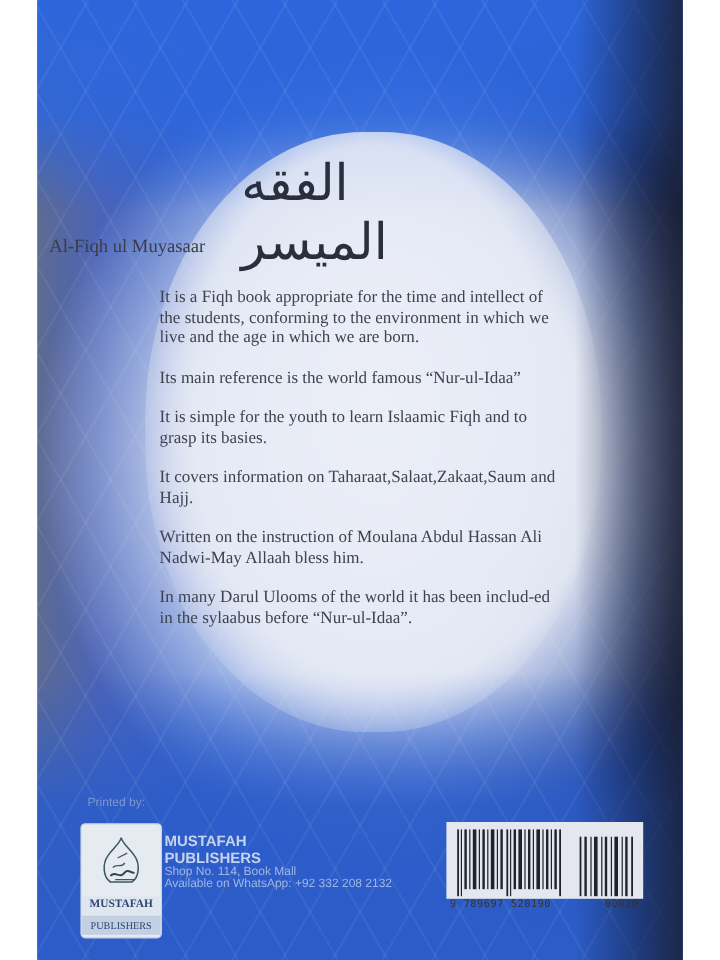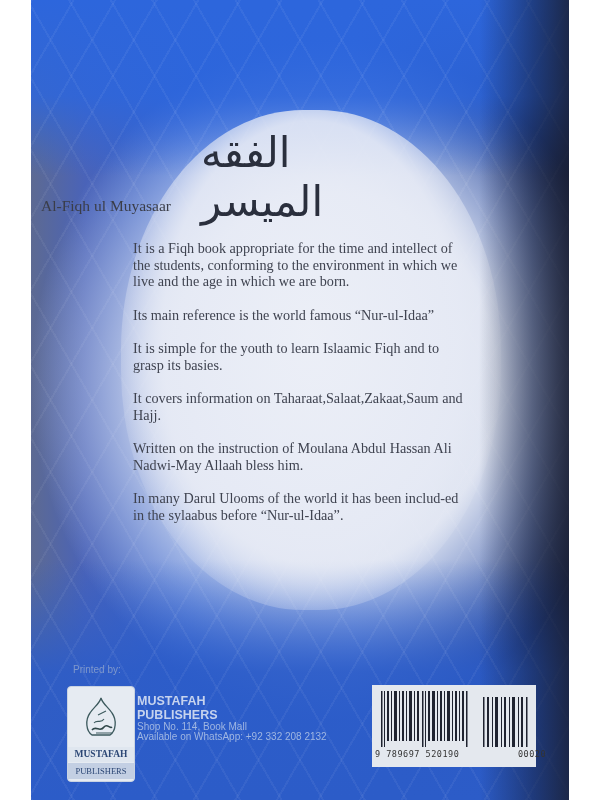--- a/index.html
+++ b/index.html
@@ -63,21 +63,21 @@
       font-family:"Liberation Serif", serif; font-weight:bold;
     }
     .logo-name.l1 { top:60px; font-size:9.5px; height:15px; line-height:15px; background:#dfe6ef; }
     .logo-name.l2 { top:76px; font-size:8.5px; height:16px; line-height:16px; font-weight:normal; background:#c3cfe3; }
     .pub {
       position:absolute; left:106px; top:694px; font-family:"Liberation Sans", sans-serif; color:#aabde2;
     }
     .pub .name { font-weight:bold; font-size:12.5px; color:#c6d3ee; line-height:14px; }
     .pub .line { font-size:10px; line-height:10.2px; color:#9fb6e2; }
     .barcode {
-      position:absolute; left:341px; top:685px; width:164px; height:82px; background:#e4e8ee;
+      position:absolute; left:341px; top:685px; width:164px; height:64px; background:#e4e8ee;
     }
     .bars-main { position:absolute; left:8px; top:6px; width:90px; height:56px; }
     .bars-add { position:absolute; left:110px; top:12px; width:48px; height:50px; }
     .bar-num {
       position:absolute; top:64px; font-family:"DejaVu Sans Mono", monospace; font-size:8.5px; color:#333;
       letter-spacing:0.5px;
     }
   </style>
 </head>
 <body>
@@ -156,16 +156,16 @@
             <rect x="13" y="0" width="3" height="50"></rect>
           <rect x="19" y="0" width="1" height="50"></rect>
             <rect x="22" y="0" width="2" height="50"></rect>
           <rect x="27" y="0" width="1" height="50"></rect>
             <rect x="30" y="0" width="3" height="50"></rect>
           <rect x="36" y="0" width="1" height="50"></rect>
             <rect x="39" y="0" width="2" height="50"></rect>
           <rect x="44" y="0" width="1.5" height="50"></rect>
         </g>
       </svg>
-      <div class="bar-num" style="left:132px;padding-left:14px;">00020</div>
+      <div class="bar-num" style="left:118px;padding-left:14px;">00020</div>
     </div>
   </div>
 </div>
 
 </body></html>

